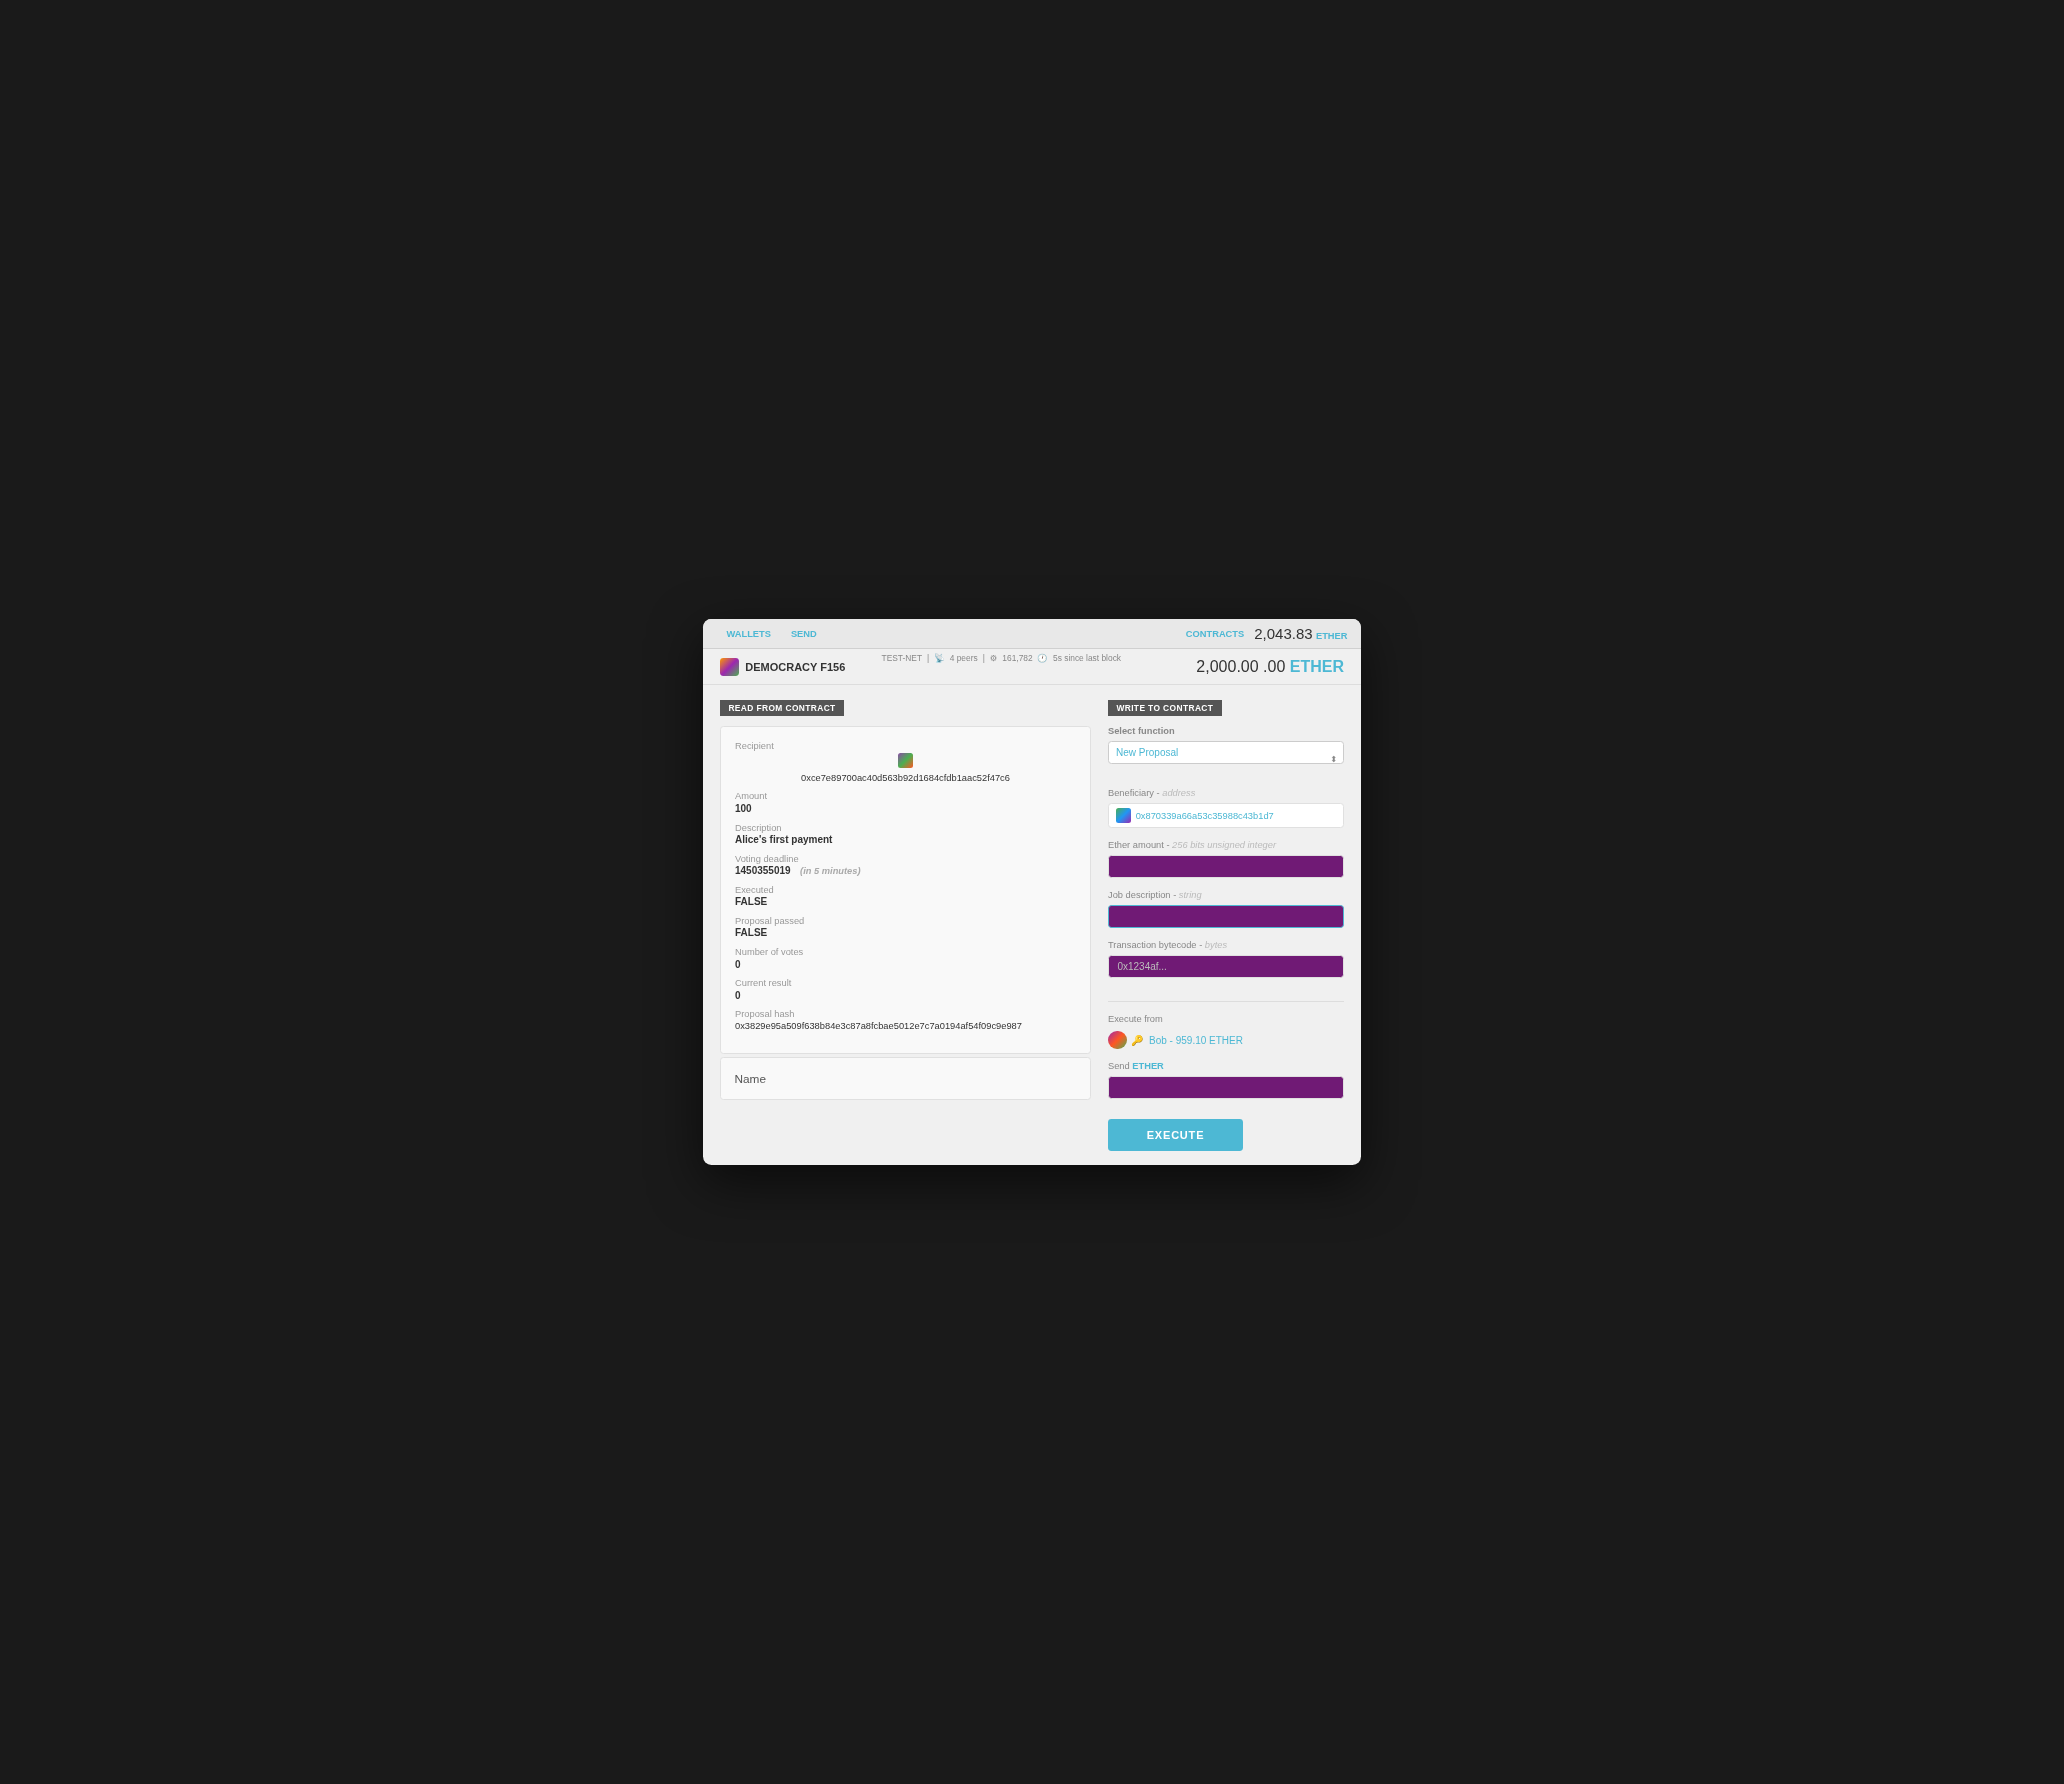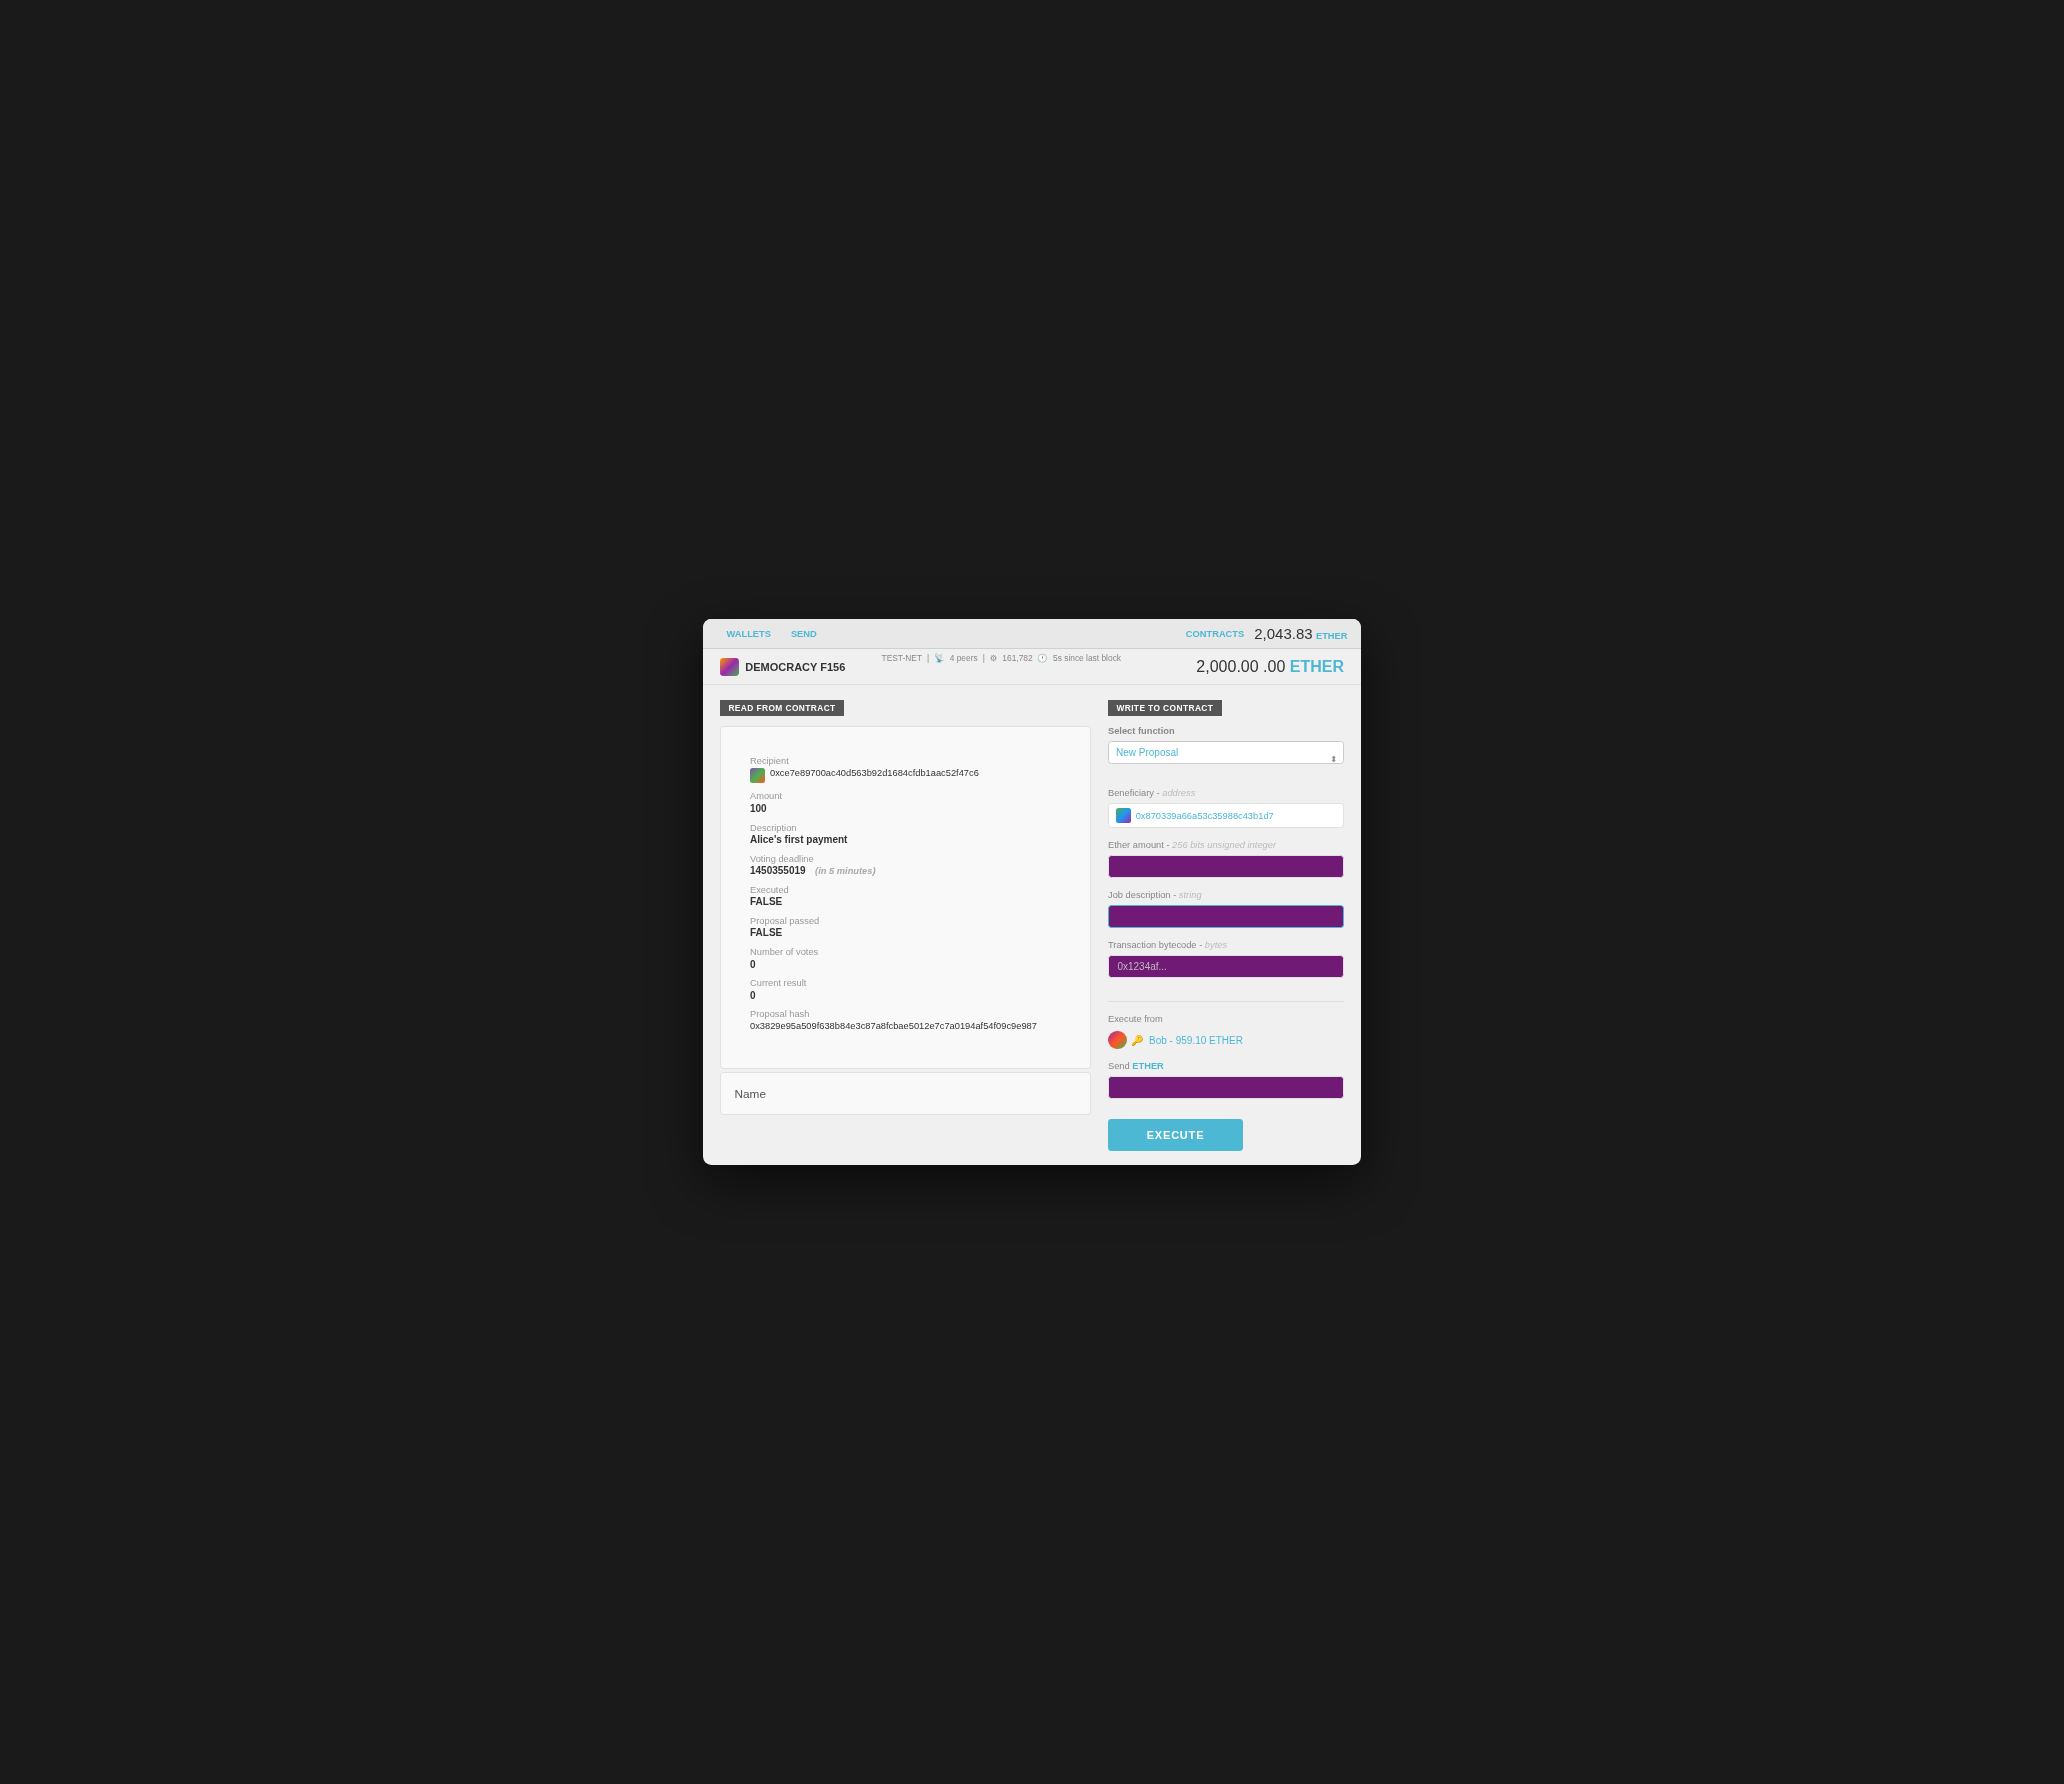--- a/index.html
+++ b/index.html
@@ -164,41 +164,43 @@
       padding: 3.4px 0;
       font-size: 10px;
       color: #bbb;
       outline: none;
     }
 
     .data-section {
       background: #f9f9f9;
       border: 0.8px solid #e0e0e0;
       border-radius: 3.4px;
-      padding: 29px;
+      padding: 14px;
       margin-bottom: 3.4px;
     }
     .data-row {
       margin-bottom: 8.4px;
     }
     .data-label {
       font-size: 9.3px;
       color: #999;
       margin-bottom: 1.7px;
     }
     .data-value {
       font-size: 10px;
       color: #333;
       font-weight: 600;
     }
     .data-value.address {
       display: flex;
+      align-items: center;
       gap: 5px;
       font-size: 9.3px;
       font-weight: 500;
+      flex-direction: column;
     }
     .data-note {
       font-size: 9.3px;
       color: #aaa;
       font-style: italic;
       margin-left: 6.7px;
     }
 
     
     .avatar-icon {

